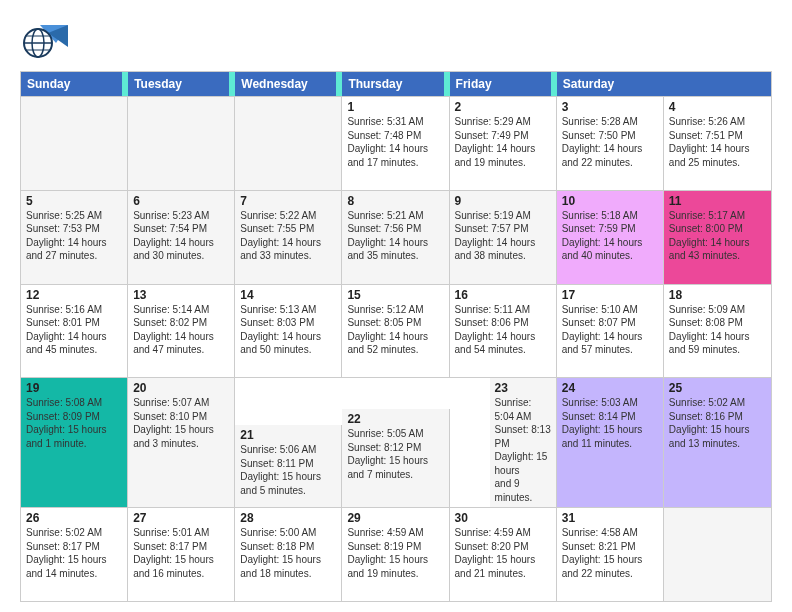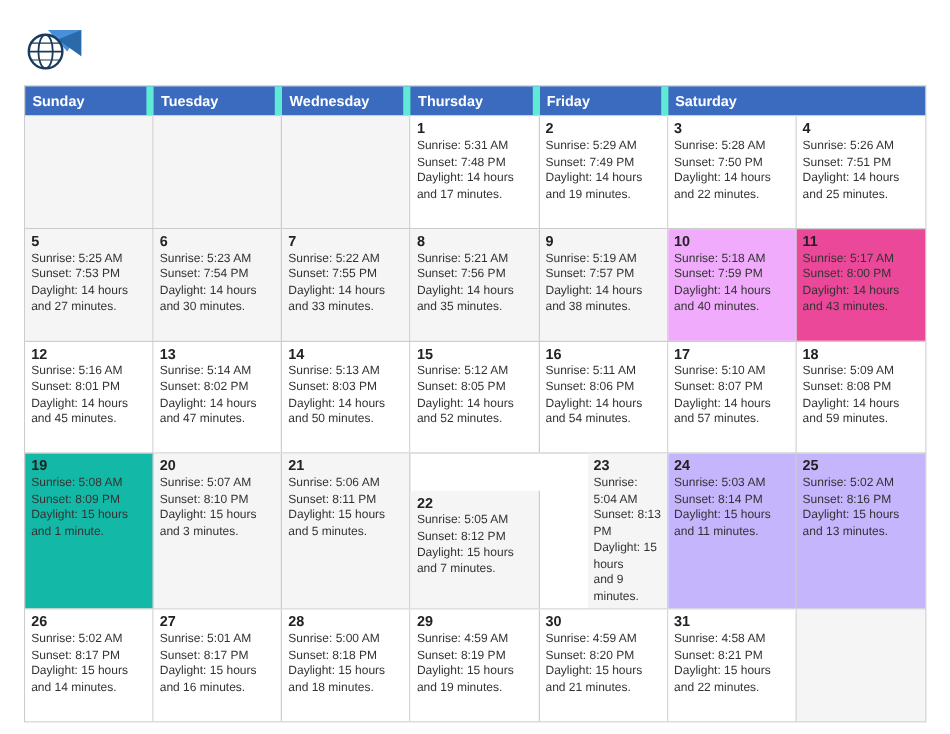--- a/index.html
+++ b/index.html
@@ -220,21 +220,21 @@
         </div>
         <div class="cal-row">
           <div class="cal-cell shaded" style="background: #14b8a6;">
             <div class="day-num">19</div>
             <div class="cell-text">Sunrise: 5:08 AM<br>Sunset: 8:09 PM<br>Daylight: 15 hours<br>and 1 minute.</div>
           </div>
           <div class="cal-cell shaded" style="background: rgb(245, 245, 245);">
             <div class="day-num">20</div>
             <div class="cell-text">Sunrise: 5:07 AM<br>Sunset: 8:10 PM<br>Daylight: 15 hours<br>and 3 minutes.</div>
           </div>
-          <div class="cal-cell shaded" style="background: rgb(245, 245, 245);">
+          <div class="cal-cell shaded" style="background: rgb(245, 245, 245); margin-top: 47px;">
             <div class="day-num">21</div>
             <div class="cell-text">Sunrise: 5:06 AM<br>Sunset: 8:11 PM<br>Daylight: 15 hours<br>and 5 minutes.</div>
           </div>
           <div class="cal-cell shaded" style="background: rgb(245, 245, 245); margin-top: 31px;">
             <div class="day-num">22</div>
             <div class="cell-text">Sunrise: 5:05 AM<br>Sunset: 8:12 PM<br>Daylight: 15 hours<br>and 7 minutes.</div>
           </div>
           <div class="cal-cell shaded" style="background: rgb(245, 245, 245); margin-left: 40px;">
             <div class="day-num">23</div>
             <div class="cell-text">Sunrise: 5:04 AM<br>Sunset: 8:13 PM<br>Daylight: 15 hours<br>and 9 minutes.</div>

